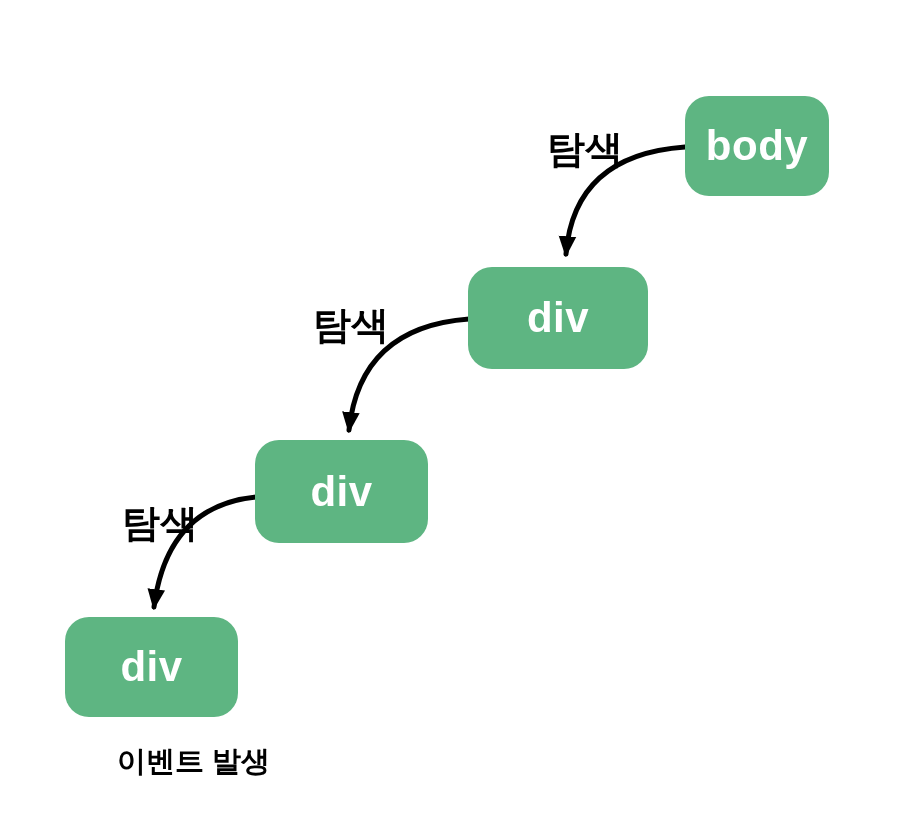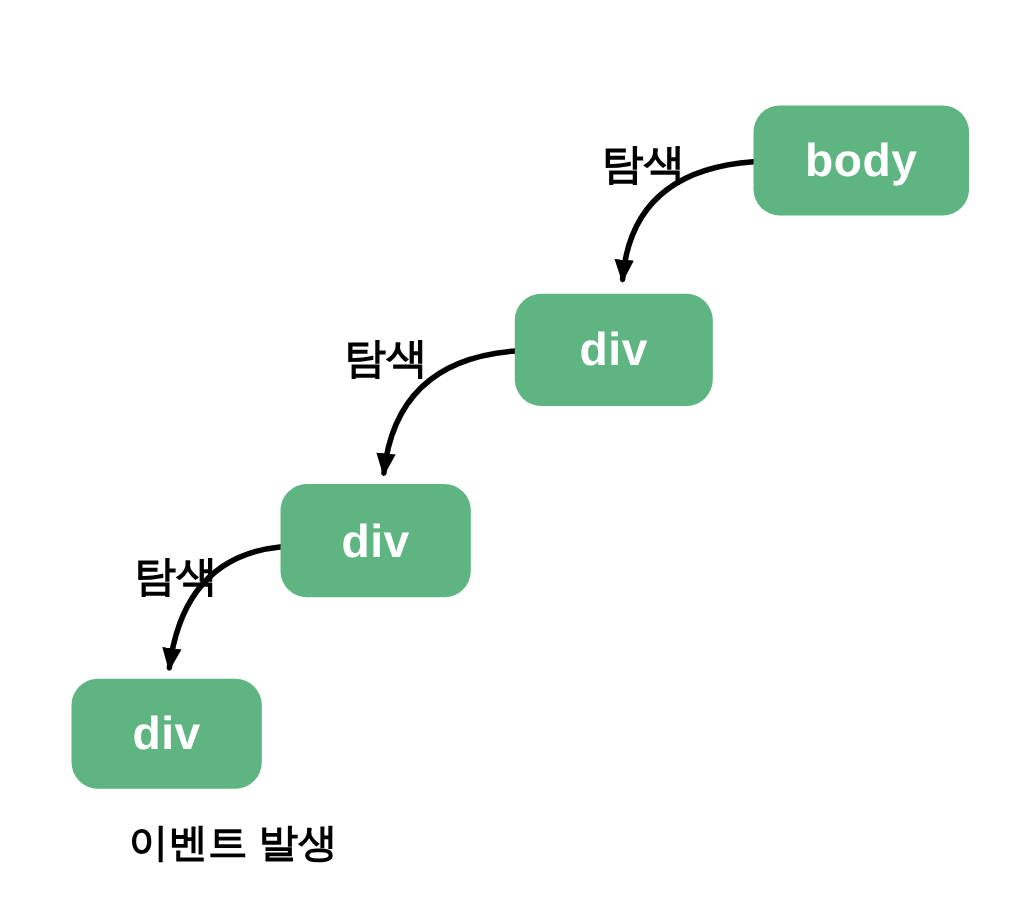--- a/index.html
+++ b/index.html
@@ -34,40 +34,40 @@
     display: flex;
     align-items: center;
     justify-content: center;
     background: var(--node-fill, #5eb582);
     border-radius: 24px;
     color: var(--node-text, #ffffff);
     font-size: 42px;
     font-weight: 700;
     letter-spacing: 0.5px;
   }
-  .node-body { left: 685px; top:  96px; width: 196px; height: 100px; }
+  .node-body { left: 685px; top:  96px; width: 144px; height: 100px; }
   .node-div1 { left: 468px; top: 267px; width: 180px; height: 102px; }
   .node-div2 { left: 255px; top: 440px; width: 173px; height: 103px; }
   .node-div3 { left:  65px; top: 617px; width: 173px; height: 100px; }
   .edge-label {
     position: absolute;
     color: var(--label, #000000);
     font-size: 38px;
     font-weight: 700;
     white-space: nowrap;
   }
   .edge-label-1 { left: 547px; top: 124px; }
   .edge-label-2 { left: 313px; top: 300px; }
   .edge-label-3 { left: 122px; top: 498px; }
   .caption {
     position: absolute;
     left: 117px;
     top: 742px;
     color: var(--label, #000000);
-    font-size: 36px;
+    font-size: 29px;
     font-weight: 700;
     white-space: nowrap;
   }
 </style>
 </head>
 <body>
 
 <div class="canvas" style="--node-fill: #5eb582; --node-text: #ffffff; --arrow: #000000; --label: #000000; --bg: #ffffff;">
 
   <svg class="edges" width="918" height="840" viewBox="0 0 918 840" xmlns="http://www.w3.org/2000/svg">

